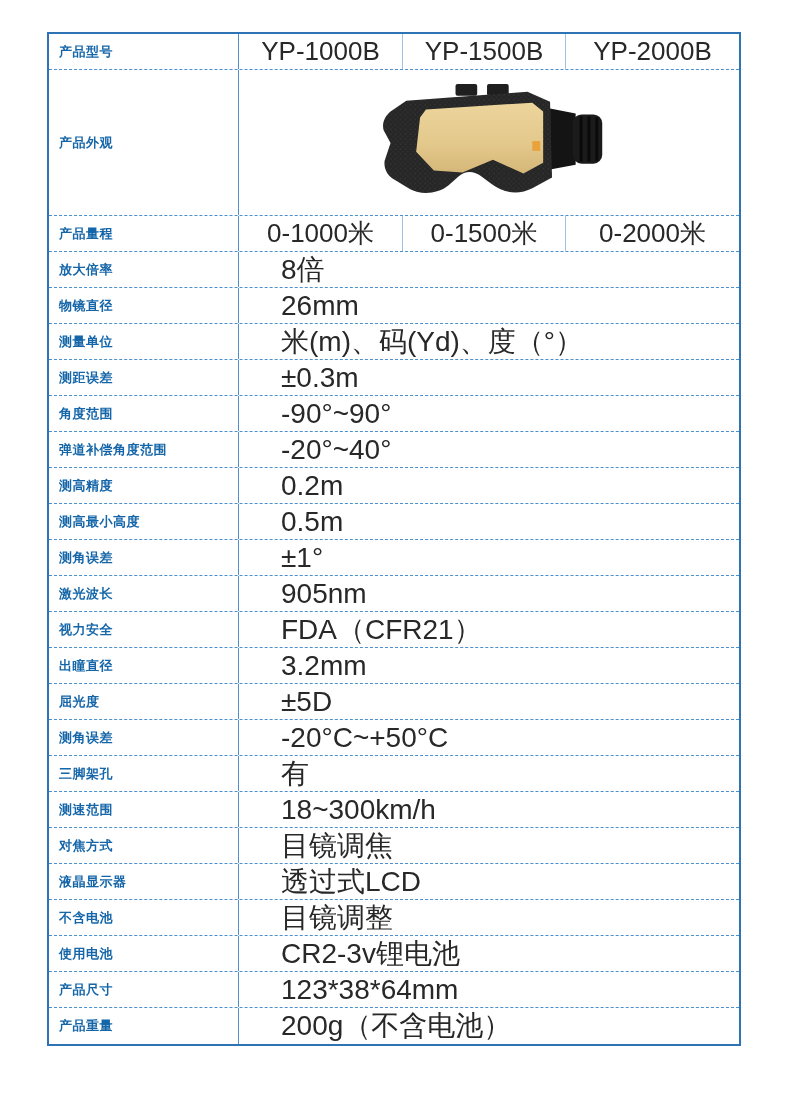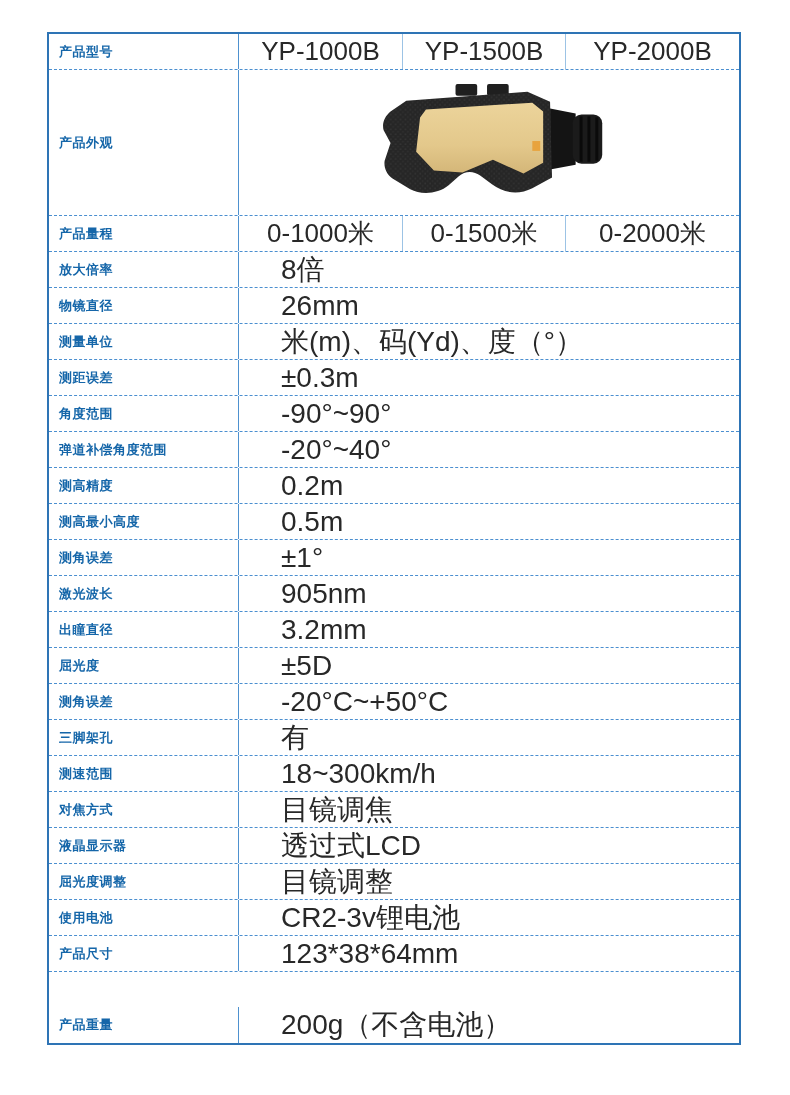--- a/index.html
+++ b/index.html
@@ -15,21 +15,21 @@
     left:47px;top:32px;
     width:690px;
     border:2px solid var(--border-blue,#2e74b5);
     background:#ffffff;
   }
   .row{
     display:grid;
     border-bottom:1px dashed var(--dashed-blue,#4b8fd0);
     box-sizing:border-box;
   }
-  .row:last-child, #spec-rows > .row:last-child{border-bottom:none;margin-top:35px;}
+  .row:last-child, #spec-rows > .row:last-child{border-bottom:none;}
   .model-row,.range-row{
     grid-template-columns:190px 163px 163px 1fr;
     height:36px;
   }
   .appearance-row{
     grid-template-columns:190px 1fr;
     height:146px;
   }
   .spec-row{
     grid-template-columns:190px 1fr;
@@ -176,20 +176,24 @@
   <div class="row spec-row">
     <div class="cell label-cell label">测角误差</div>
     <div class="cell span-value value">±1°</div>
   </div>
 
   <div class="row spec-row">
     <div class="cell label-cell label">激光波长</div>
     <div class="cell span-value value">905nm</div>
   </div>
 
+  <div class="row spec-row">
+    <div class="cell label-cell label">视力安全</div>
+    <div class="cell span-value value">FDA（CFR21）</div>
+  </div>
 
   <div class="row spec-row">
     <div class="cell label-cell label">出瞳直径</div>
     <div class="cell span-value value">3.2mm</div>
   </div>
 
   <div class="row spec-row">
     <div class="cell label-cell label">屈光度</div>
     <div class="cell span-value value">±5D</div>
   </div>
@@ -213,21 +217,21 @@
     <div class="cell label-cell label">对焦方式</div>
     <div class="cell span-value value">目镜调焦</div>
   </div>
 
   <div class="row spec-row">
     <div class="cell label-cell label">液晶显示器</div>
     <div class="cell span-value value">透过式LCD</div>
   </div>
 
   <div class="row spec-row">
-    <div class="cell label-cell label">屈光度调整</div>
+    <div class="cell label-cell label">不含电池</div>
     <div class="cell span-value value">目镜调整</div>
   </div>
 
   <div class="row spec-row">
     <div class="cell label-cell label">使用电池</div>
     <div class="cell span-value value">CR2-3v锂电池</div>
   </div>
 
   <div class="row spec-row">
     <div class="cell label-cell label">产品尺寸</div>

